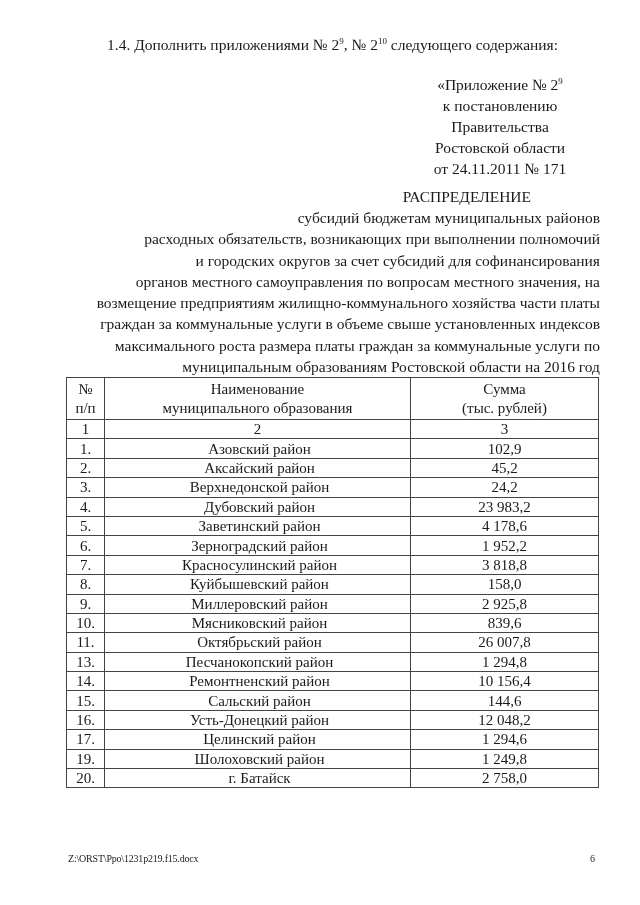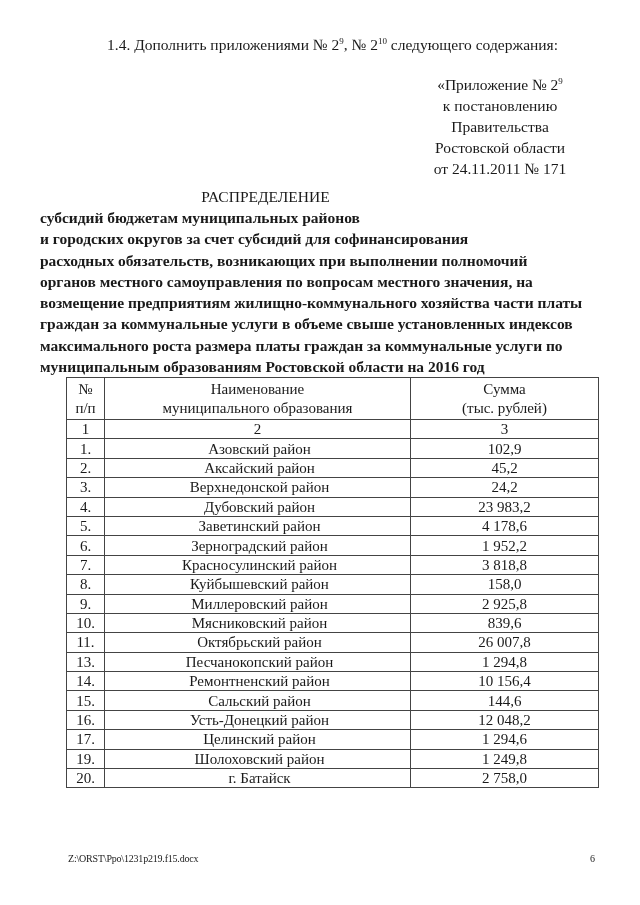--- a/index.html
+++ b/index.html
@@ -13,25 +13,25 @@
     font-size: 15.5px; white-space: nowrap;
   }
   .intro sup { font-size: 9px; vertical-align: 6px; line-height: 0; }
   .appendix {
     position: absolute; left: 400px; width: 200px; top: 74px;
     text-align: center; font-size: 15.5px; line-height: 21px;
   }
   .appendix sup { font-size: 9px; vertical-align: 6px; line-height: 0; }
   .title {
     position: absolute; left: 0; width: 531px; top: 186px;
-    text-align: center; font-size: 15.5px; line-height: 21px;
+    text-align: right; font-size: 15.5px; line-height: 21px;
   }
   .subtitle {
     position: absolute; left: 40px; width: 560px; top: 207px;
-    text-align: left; font-size: 15.5px; line-height: 21.3px; font-weight: bold;
+    text-align: right; font-size: 15.5px; line-height: 21.3px;
   }
   table.grid {
     position: absolute; left: 66px; top: 377px;
     width: 533px; border-collapse: collapse;
     font-size: 15px;
   }
   table.grid td {
     border: 1px solid #444; padding: 0; height: 18.4px; line-height: 18px;
   }
   table.grid tr.hdr td { height: 41px; line-height: 19px; text-align: center; }
@@ -59,22 +59,22 @@
   <div>к постановлению</div>
   <div>Правительства</div>
   <div>Ростовской области</div>
   <div>от 24.11.2011 № 171</div>
 </div>
 
 <div class="title">РАСПРЕДЕЛЕНИЕ</div>
 
 <div class="subtitle">
   <div>субсидий бюджетам муниципальных районов</div>
+  <div>расходных обязательств, возникающих при выполнении полномочий</div>
   <div>и городских округов за счет субсидий для софинансирования</div>
-  <div>расходных обязательств, возникающих при выполнении полномочий</div>
   <div>органов местного самоуправления по вопросам местного значения, на</div>
   <div>возмещение предприятиям жилищно-коммунального хозяйства части платы</div>
   <div>граждан за коммунальные услуги в объеме свыше установленных индексов</div>
   <div>максимального роста размера платы граждан за коммунальные услуги по</div>
   <div>муниципальным образованиям Ростовской области на 2016 год</div>
 </div>
 
 <table class="grid">
   <tbody>
       <tr class="hdr">

